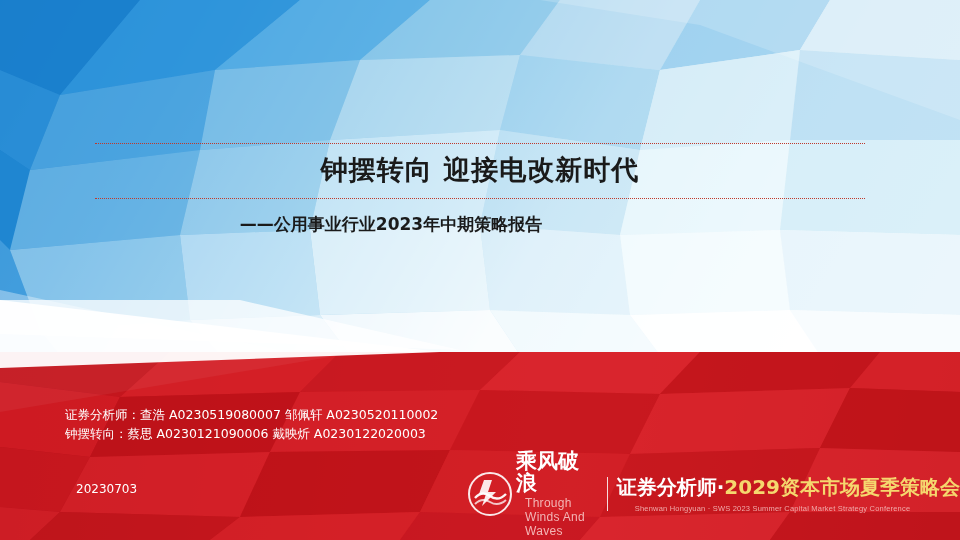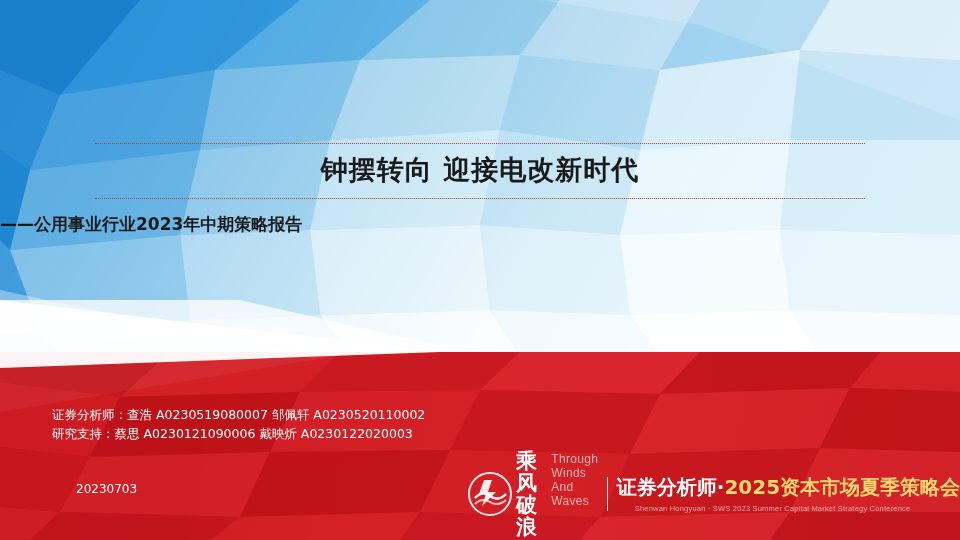--- a/index.html
+++ b/index.html
@@ -39,28 +39,28 @@
 
   .main-title{
     position:absolute;left:0;top:152px;width:960px;
     text-align:center;
     font-size:27px;font-weight:bold;color:#1a1a1a;
     letter-spacing:1px;
     font-family:"DejaVu Sans","Liberation Sans",sans-serif;
   }
   .sub-title{
     position:absolute;left:0;top:213px;width:960px;
-    text-align:left;padding-right:178px;box-sizing:border-box;
+    text-align:center;padding-right:178px;box-sizing:border-box;
     font-size:17px;font-weight:bold;color:#1a1a1a;
     font-family:"DejaVu Sans","Liberation Sans",sans-serif;
   }
 
   
   .info{
-    position:absolute;left:52px;top:405px;
+    position:absolute;left:65px;top:405px;
     color:#ffffff;font-size:12.5px;line-height:19px;
     font-family:"DejaVu Sans","Liberation Sans",sans-serif;
   }
   .info div{white-space:nowrap;}
   .date{
     position:absolute;left:76px;top:482px;
     color:#ffffff;font-size:12px;
     font-family:"DejaVu Sans","Liberation Sans",sans-serif;
   }
 
@@ -70,21 +70,21 @@
   .logo-mark svg{position:absolute;left:0;top:0;}
   .logo-cn{
     color:#ffffff;font-weight:bold;font-size:21px;line-height:22px;
     margin-left:4px;
     font-family:"DejaVu Sans","Liberation Sans",sans-serif;
   }
   .logo-en{
     color:#f3b5b5;font-size:12px;letter-spacing:.3px;margin-left:13px;margin-top:2px;
     font-family:"Liberation Sans",sans-serif;
   }
-  .logo-left{display:flex;flex-direction:row;justify-content:flex-start;}
+  .logo-left{display:flex;flex-direction:column;justify-content:flex-start;}
   .divider-bar{width:2px;height:34px;background:#ffffff;opacity:.85;margin:0 9px;}
   .logo-right{display:flex;flex-direction:column;justify-content:center;}
   .logo-right-cn{
     color:#ffffff;font-weight:bold;font-size:20px;line-height:22px;white-space:nowrap;
     font-family:"DejaVu Sans","Liberation Sans",sans-serif;
   }
   .logo-right-cn .yellow{color:#f5d76e;}
   .logo-right-en{
     color:#f0a9a9;font-size:7.5px;letter-spacing:.2px;margin-top:6px;white-space:nowrap;
     font-family:"Liberation Sans",sans-serif;
@@ -177,21 +177,21 @@
     </svg>
   </div>
 
   <div class="rule rule-top"></div>
   <div class="main-title">钟摆转向 迎接电改新时代</div>
   <div class="rule rule-bot"></div>
   <div class="sub-title">——公用事业行业2023年中期策略报告</div>
 
   <div class="info">
     <div>证券分析师：查浩  A0230519080007  邹佩轩 A0230520110002</div>
-    <div>研究支持：蔡思 A0230121090006  戴映炘 A0230122020003</div>
+    <div>钟摆转向：蔡思 A0230121090006  戴映炘 A0230122020003</div>
   </div>
   <div class="date">20230703</div>
 
   <div class="logo-wrap">
 
     <div class="logo-mark">
       <svg width="44" height="44" viewBox="0 0 44 44">
         <circle cx="22" cy="22" r="21" fill="none" stroke="#ffffff" stroke-width="2" opacity=".9"></circle>
         <path d="M7 26 Q14 18 22 24 T38 22" fill="none" stroke="#ffffff" stroke-width="2.4" opacity=".95"></path>
         <path d="M7 32 Q14 25 22 30 T38 28" fill="none" stroke="#ffffff" stroke-width="2" opacity=".75"></path>
@@ -201,20 +201,20 @@
 
     <div class="logo-left">
       <div class="logo-cn">乘风破浪</div>
       <div class="logo-en">Through Winds And Waves</div>
     </div>
 
     <div class="divider-bar"></div>
 
     <div class="logo-right">
       <div class="logo-right-cn">
-        <span>证券分析师</span><span>·</span><span class="yellow">2025</span><span class="yellow">资本市场夏季策略会</span>
+        <span>证券分析师</span><span>·</span><span class="yellow">2029</span><span class="yellow">资本市场夏季策略会</span>
       </div>
       <div class="logo-right-en">Shenwan Hongyuan · SWS 2023 Summer Capital Market Strategy Conference</div>
     </div>
 
   </div>
 
 </div>
 
 </body></html>

